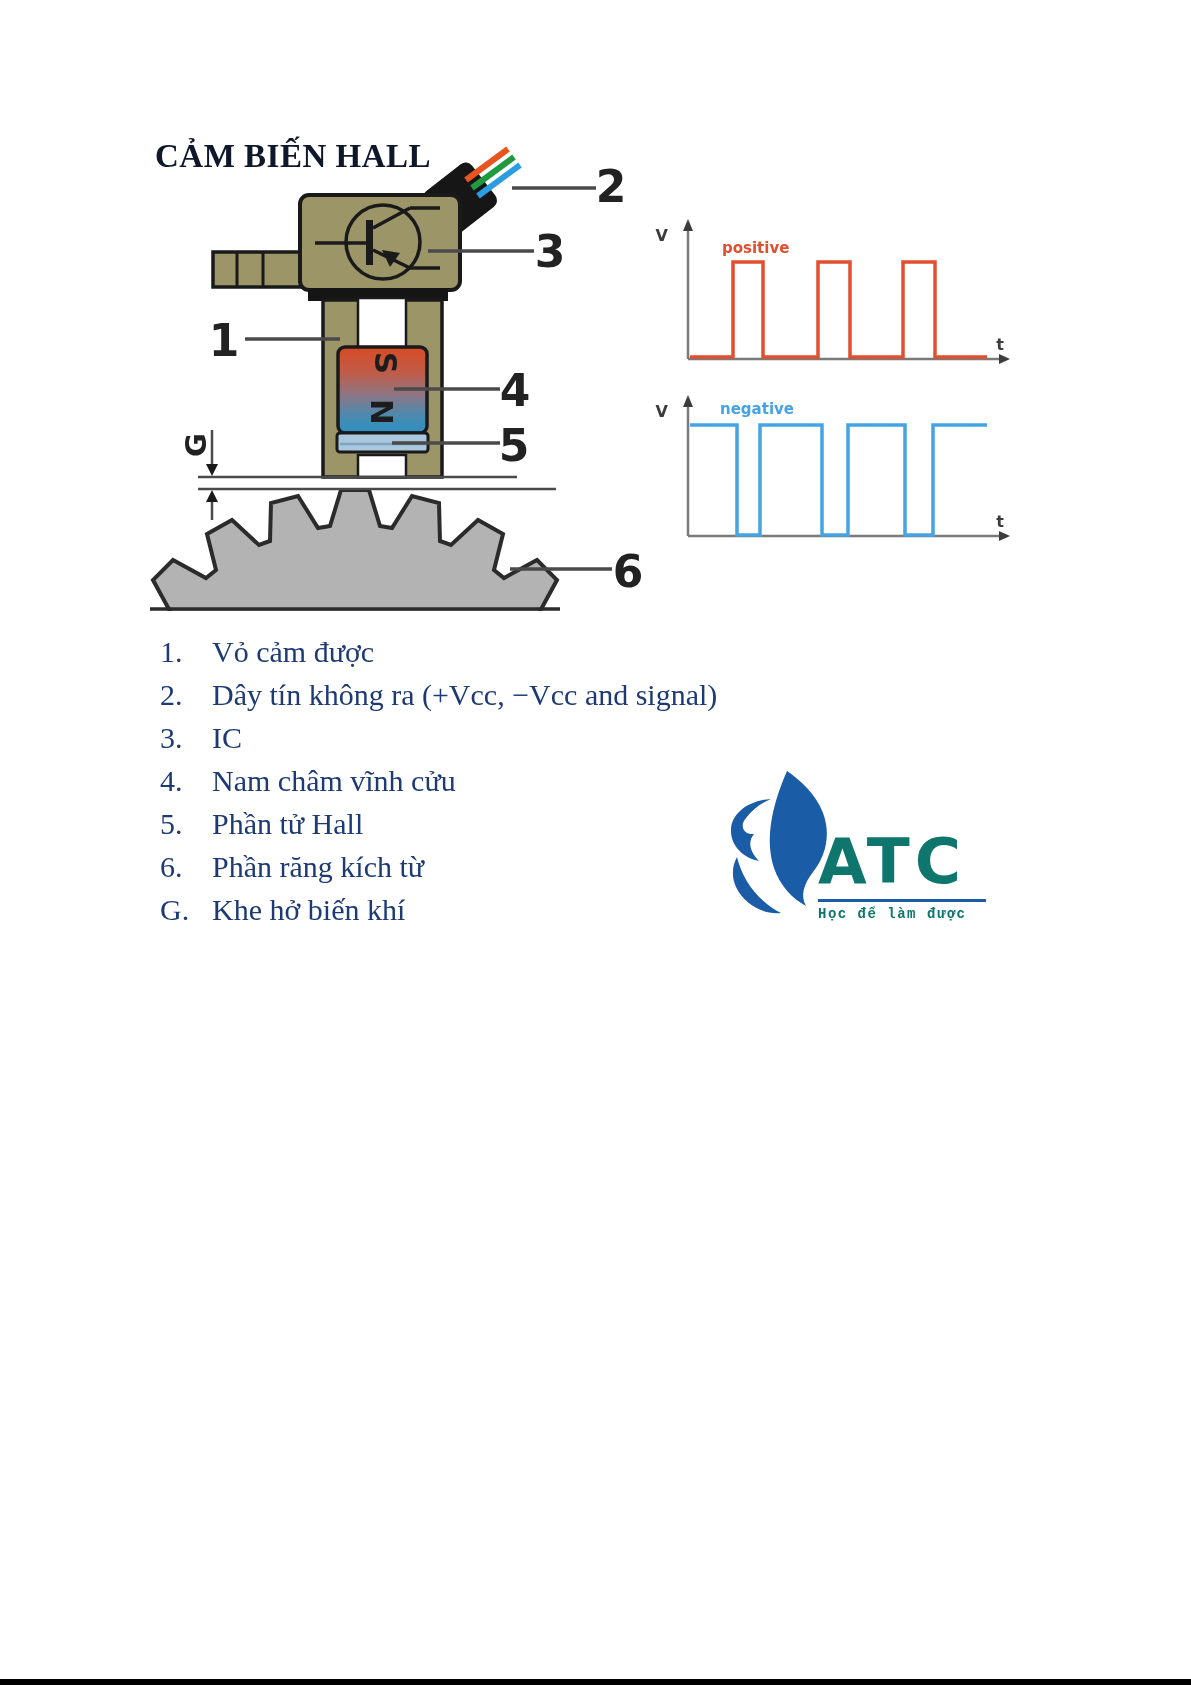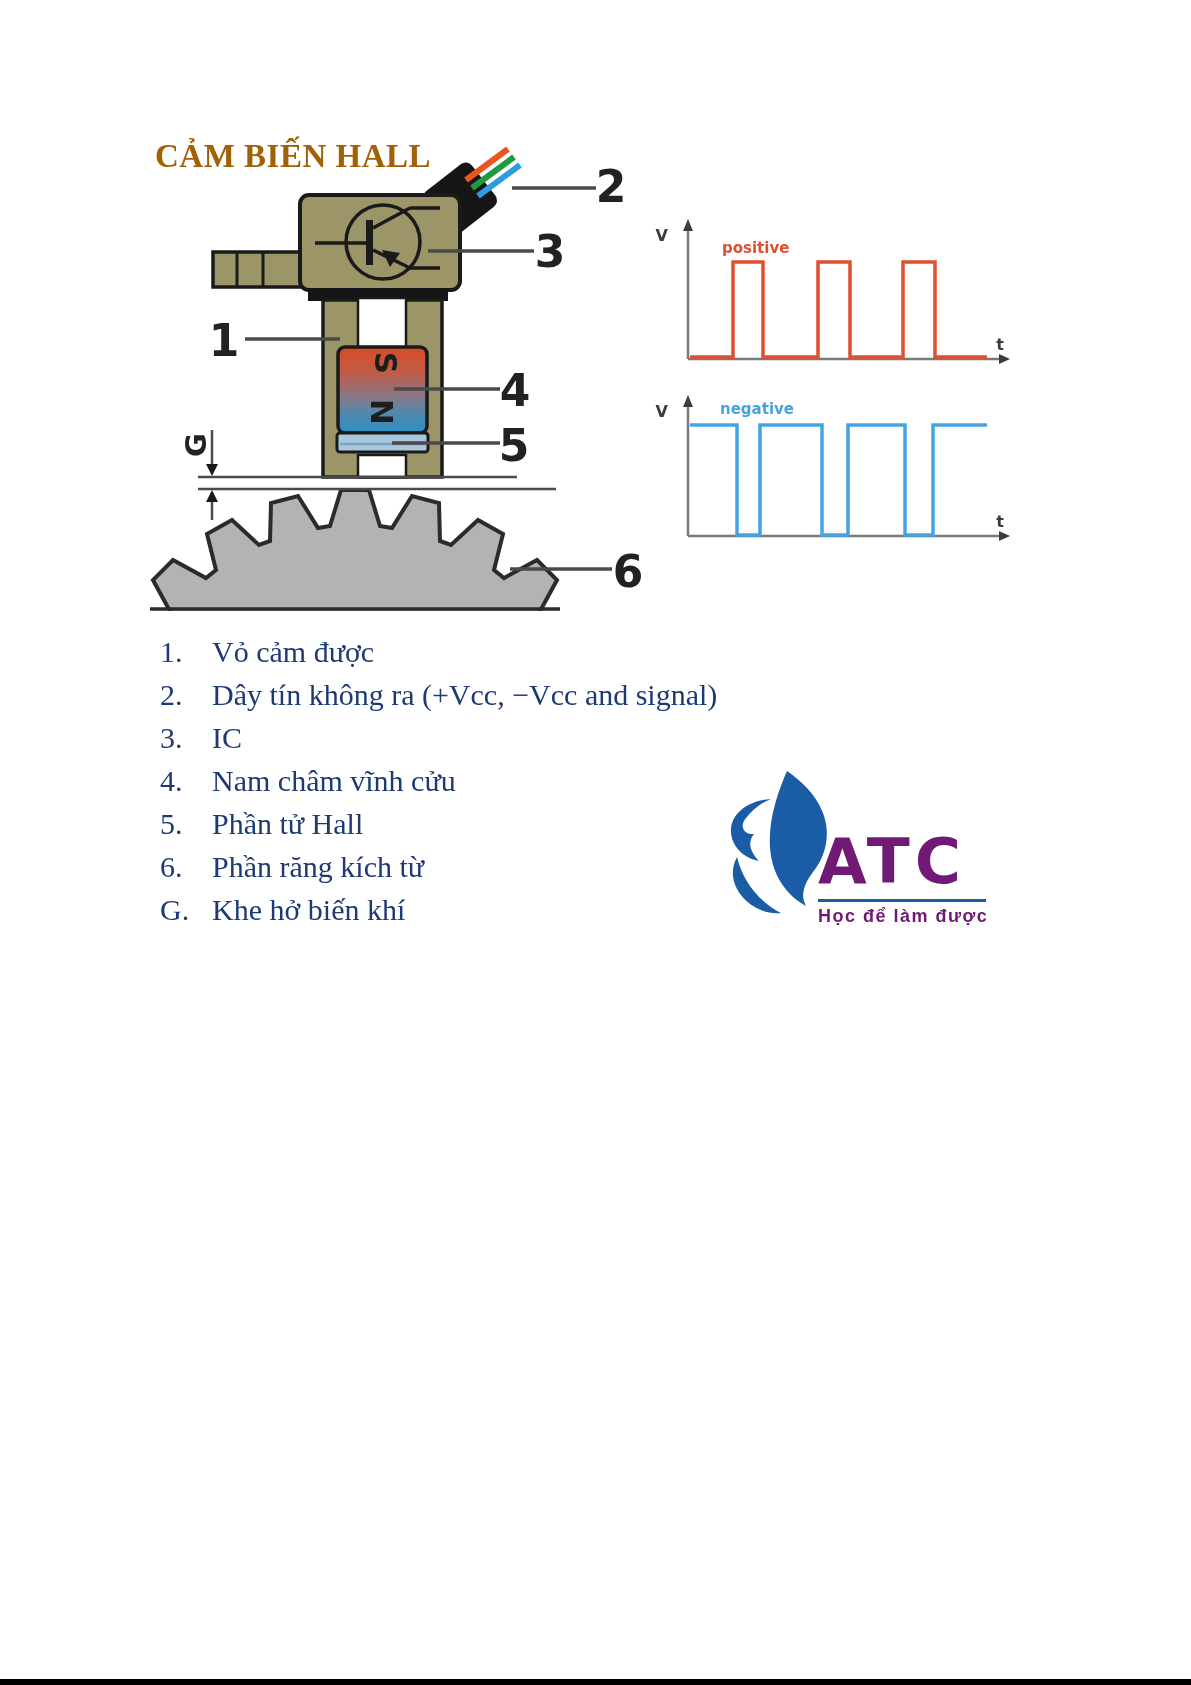--- a/index.html
+++ b/index.html
@@ -2,21 +2,21 @@
 <html><head>
 <meta charset="utf-8">
 <style>
   * { margin:0; padding:0; box-sizing:border-box; }
   body { background:#888; font-family:"Liberation Sans","DejaVu Sans",sans-serif; }
   .page { position:relative; width:1191px; height:1685px; background:#ffffff; margin:0 auto; overflow:hidden; }
 
   .page-title {
     position:absolute; left:155px; top:138px;
     font-family:"Liberation Serif","DejaVu Serif",serif;
-    font-size:33px; font-weight:bold; color:#a16207; letter-spacing:.5px;
+    font-size:33px; font-weight:bold; color:#0f172a; letter-spacing:.5px;
     white-space:nowrap;
   }
 
   svg { position:absolute; overflow:hidden; }
   #diagram-svg { left:0; top:130px; }
   #wave-svg { left:640px; top:180px; }
 
   .callout-num {
     font-family:"DejaVu Sans","Liberation Sans",sans-serif;
     font-weight:bold; font-size:44px; fill:#222222;
@@ -39,31 +39,31 @@
   }
 
   .legend-list {
     position:absolute; left:160px; top:630px; width:640px;
     font-family:"Liberation Serif","DejaVu Serif",serif;
     font-size:30px; color:#1d3a75;
   }
   .legend-row { display:flex; height:43px; line-height:43px; white-space:nowrap; }
   .legend-num { width:52px; flex:0 0 52px; }
 
-  .atc-wordmark { position:absolute; left:818px; top:826px; width:170px; color:#701a75; }
+  .atc-wordmark { position:absolute; left:818px; top:826px; width:170px; color:#0f766e; }
   .atc-text {
     font-family:"DejaVu Sans","Liberation Sans",sans-serif;
     font-size:63px; font-weight:bold; line-height:72px; letter-spacing:5px;
     white-space:nowrap;
   }
   .atc-rule { border-top:3px solid #1b5ca6; margin-top:1px; width:168px; }
   .atc-tagline {
     margin-top:4px;
-    font-family:Liberation Sans, sans-serif;
-    font-size:18px; font-weight:bold; letter-spacing:1.5px; white-space:nowrap;
+    font-family:Liberation Mono, monospace;
+    font-size:14px; font-weight:bold; letter-spacing:1.5px; white-space:nowrap;
   }
 
   .footer-bar { position:absolute; left:0; top:1679px; width:1191px; height:6px; background:#000; }
 </style>
 </head>
 <body>
 
 <div class="page">
 
   <div class="page-title">CẢM BIẾN HALL</div>

